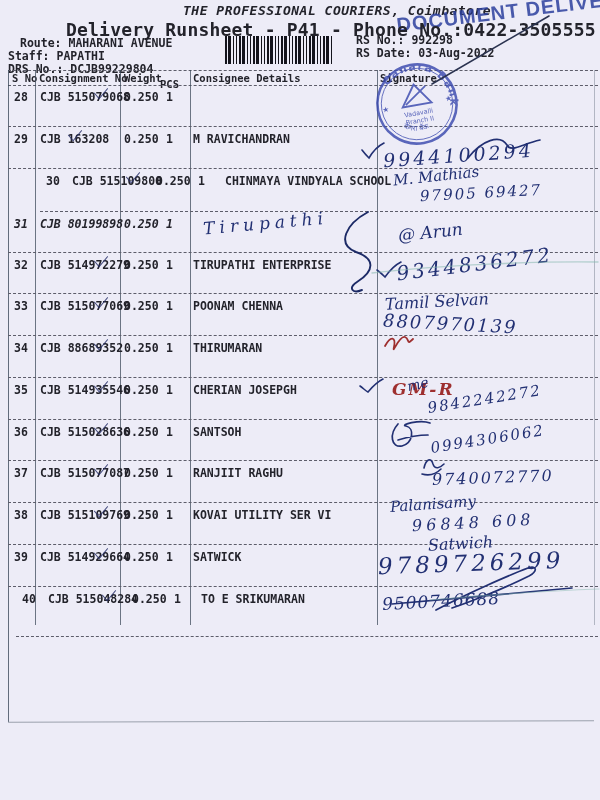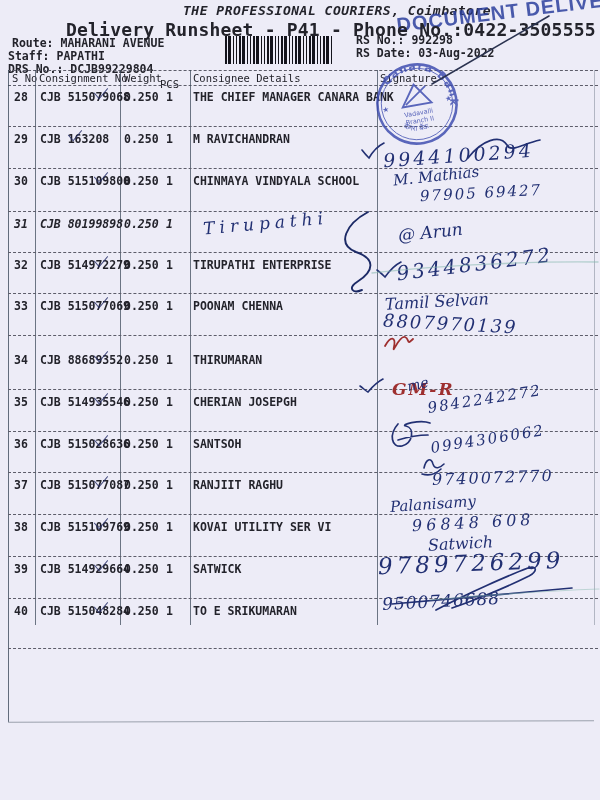--- a/index.html
+++ b/index.html
@@ -19,21 +19,21 @@
         background:repeating-linear-gradient(90deg,#14141c 0 2px,transparent 2px 3px,
         #14141c 3px 6px,transparent 6px 8px,#14141c 8px 9px,transparent 9px 11px,
         #14141c 11px 12px,transparent 12px 14px);}
   
   .hline{position:absolute;left:8px;width:590px;border-top:1px dashed #5d5d6a;height:0;}
   .vline{position:absolute;top:70px;height:555px;width:0;border-left:1px solid rgba(63,76,92,.75);}
   .vleft{position:absolute;left:8px;top:70px;height:652px;width:0;border-left:1px solid rgba(63,76,92,.8);}
   .pagebottom{position:absolute;left:8px;top:721px;width:586px;height:0;
         border-top:1px solid #9aa0ac;transform:rotate(-.15deg);}
   .thead{position:absolute;left:8px;top:70px;width:590px;height:15px;}
-  .th{position:absolute;top:2px;font-size:10.5px;font-weight:normal;white-space:nowrap;}
+  .th{position:absolute;top:2px;font-size:10.5px;font-weight:bold;white-space:nowrap;}
   .rows{position:absolute;left:8px;top:85px;width:590px;}
   .row{position:relative;border-bottom:1px dashed #5d5d6a;}
   .c{position:absolute;top:5px;font-size:11.5px;font-weight:bold;white-space:nowrap;}
   .sno{left:6px;} .cons{left:32px;} .wt{left:116px;} .pcs{left:158px;} .name{left:185px;}
   
   .tick{position:absolute;left:86px;top:2px;width:13px;height:7px;
         border-left:1.6px solid rgba(38,46,104,.85);border-bottom:1.6px solid rgba(38,46,104,.85);
         transform:rotate(-50deg) skewX(-10deg);}
   
   .hw{position:absolute;font-family:"DejaVu Serif",serif;font-style:italic;
@@ -45,21 +45,21 @@
 </style>
 </head>
 <body>
 
 <div class="page">
 
   <div class="pt title1">THE PROFESSIONAL COURIERS, Coimbatore</div>
   <div class="delstamp">DOCUMENT DELIVERED</div>
   <div class="pt title2">Delivery Runsheet - P41 - Phone No.:0422-3505555 - Page No.:4</div>
 
-  <div class="pt fld" style="left:12px;top:36px;"><span>Route:</span> <span>MAHARANI  AVENUE</span></div>
+  <div class="pt fld" style="left:20px;top:36px;"><span>Route:</span> <span>MAHARANI  AVENUE</span></div>
   <div class="pt fld" style="left:8px;top:49px;"><span>Staff:</span> <span>PAPATHI</span></div>
   <div class="pt fld" style="left:8px;top:62px;"><span>DRS No.:</span> <span>DCJB99229804</span></div>
 
   <div class="barcode"></div>
 
   <div class="pt fld" style="left:356px;top:33px;"><span>RS No.:</span> <span>992298</span></div>
   <div class="pt fld" style="left:356px;top:46px;"><span>RS Date:</span> <span>03-Aug-2022</span></div>
 
   <div class="hline" style="top:70px;"></div>
   <div class="thead">
@@ -79,32 +79,31 @@
   <div class="vline" style="left:377px;"></div>
   <div class="vline" style="left:594px;opacity:.45;"></div>
   <div class="pagebottom"></div>
 
   <div class="rows">
     <div class="row" style="height:41px;">
       <span class="c sno">28</span>
         <span class="c cons">CJB 515079068</span>
         <span class="c wt">0.250</span>
         <span class="c pcs">1</span>
-        <span class="c name">THE CHIEF MANAGER CANARA BANK</span>
         <span class="tick"></span>
     </div>
     <div class="row" style="height:41px;">
       <span class="c sno">29</span>
         <span class="c cons">CJB 163208</span>
         <span class="c wt">0.250</span>
         <span class="c pcs">1</span>
         <span class="c name">M RAVICHANDRAN</span>
         <span class="tick" style="left:60px;"></span>
     </div>
-    <div class="row" style="height:42px;">
+    <div class="row" style="height:42px;margin-left:32px;">
       <span class="c sno">30</span>
         <span class="c cons">CJB 515109800</span>
         <span class="c wt">0.250</span>
         <span class="c pcs">1</span>
         <span class="c name">CHINMAYA VINDYALA SCHOOL</span>
         <span class="tick"></span>
     </div>
     <div class="row notick" style="height:40px;font-style:italic;">
       <span class="c sno">31</span>
         <span class="c cons">CJB 80199898</span>
@@ -121,21 +120,21 @@
         <span class="tick"></span>
     </div>
     <div class="row" style="height:41px;">
       <span class="c sno">33</span>
         <span class="c cons">CJB 515077069</span>
         <span class="c wt">0.250</span>
         <span class="c pcs">1</span>
         <span class="c name">POONAM CHENNA</span>
         <span class="tick"></span>
     </div>
-    <div class="row" style="height:41px;margin-top:12px;">
+    <div class="row" style="height:41px;">
       <span class="c sno">34</span>
         <span class="c cons">CJB 88689352</span>
         <span class="c wt">0.250</span>
         <span class="c pcs">1</span>
         <span class="c name">THIRUMARAN</span>
         <span class="tick"></span>
     </div>
     <div class="row" style="height:41px;">
       <span class="c sno">35</span>
         <span class="c cons">CJB 514935546</span>
@@ -169,21 +168,21 @@
         <span class="tick"></span>
     </div>
     <div class="row" style="height:41px;">
       <span class="c sno">39</span>
         <span class="c cons">CJB 514929664</span>
         <span class="c wt">0.250</span>
         <span class="c pcs">1</span>
         <span class="c name">SATWICK</span>
         <span class="tick"></span>
     </div>
-    <div class="row" style="height:49px;">
+    <div class="row" style="height:49px;margin-left:8px;">
       <span class="c sno">40</span>
         <span class="c cons">CJB 515048284</span>
         <span class="c wt">0.250</span>
         <span class="c pcs">1</span>
         <span class="c name">TO E SRIKUMARAN</span>
         <span class="tick"></span>
     </div>
   </div>
 
   <div class="stampbox">

